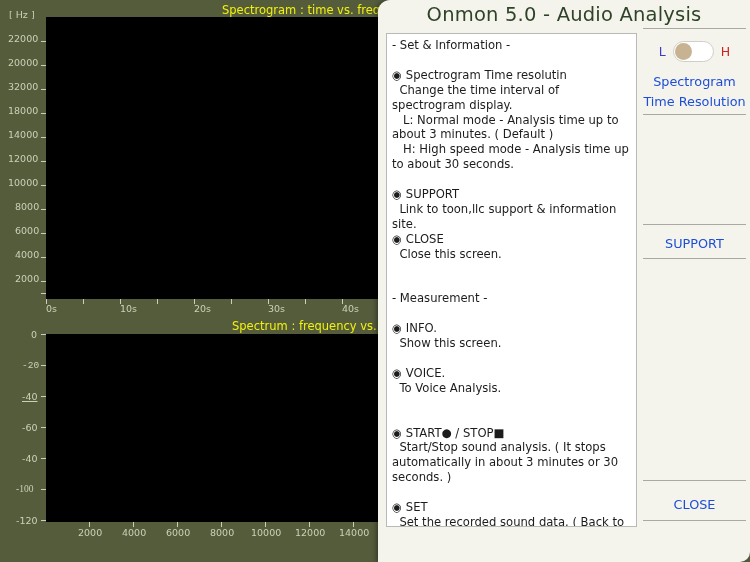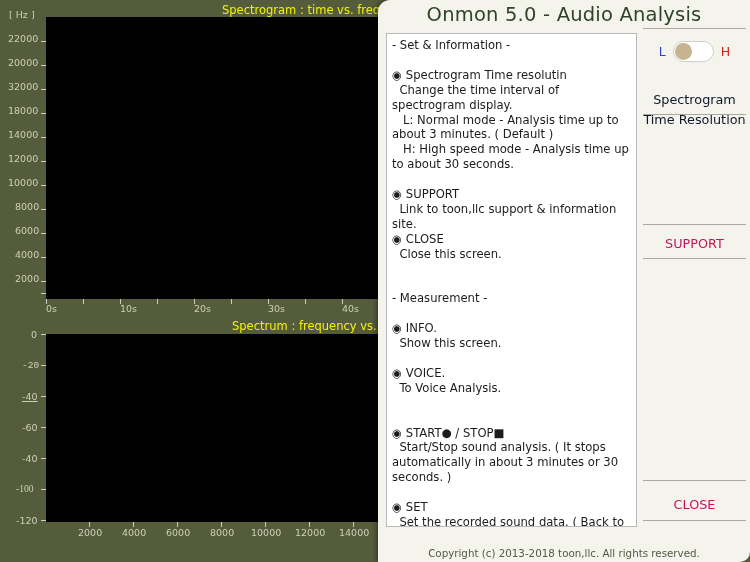--- a/index.html
+++ b/index.html
@@ -69,25 +69,25 @@
   #switch{
     width:41px;height:21px;border-radius:11px;background:#ffffff;
     border:1px solid #cfcfc8;position:relative;box-sizing:border-box;
   }
   #switch-knob{
     position:absolute;left:1px;top:1px;width:17px;height:17px;
     border-radius:50%;background:#c7b392;
   }
   .side-label{
     position:absolute;left:0;width:103px;text-align:center;
-    font-size:12.8px;color:#0f172a;margin-top:18px;
+    font-size:12.8px;color:#1d4ed8;
   }
   .side-btn{
     position:absolute;left:0;width:103px;text-align:center;
-    font-size:12.8px;color:#be185d;cursor:pointer;
+    font-size:12.8px;color:#1d4ed8;cursor:pointer;
   }
   #copyright{
     position:absolute;left:0;top:547px;width:372px;text-align:center;
     font-size:10.3px;color:#4f5a43;
   }
 </style>
 </head>
 <body>
 
 <div id="app-bg">
@@ -227,14 +227,13 @@
     <div class="side-btn" style="top:208px;">SUPPORT</div>
 
     <div class="hr" style="top:230px;"></div>
     <div class="hr" style="top:452px;"></div>
 
     <div class="side-btn" style="top:469px;">CLOSE</div>
 
     <div class="hr" style="top:492px;"></div>
   </div>
 
-  <div id="copyright">Copyright (c) 2013-2018 toon,llc. All rights reserved.</div>
 </div>
 
 </body></html>

